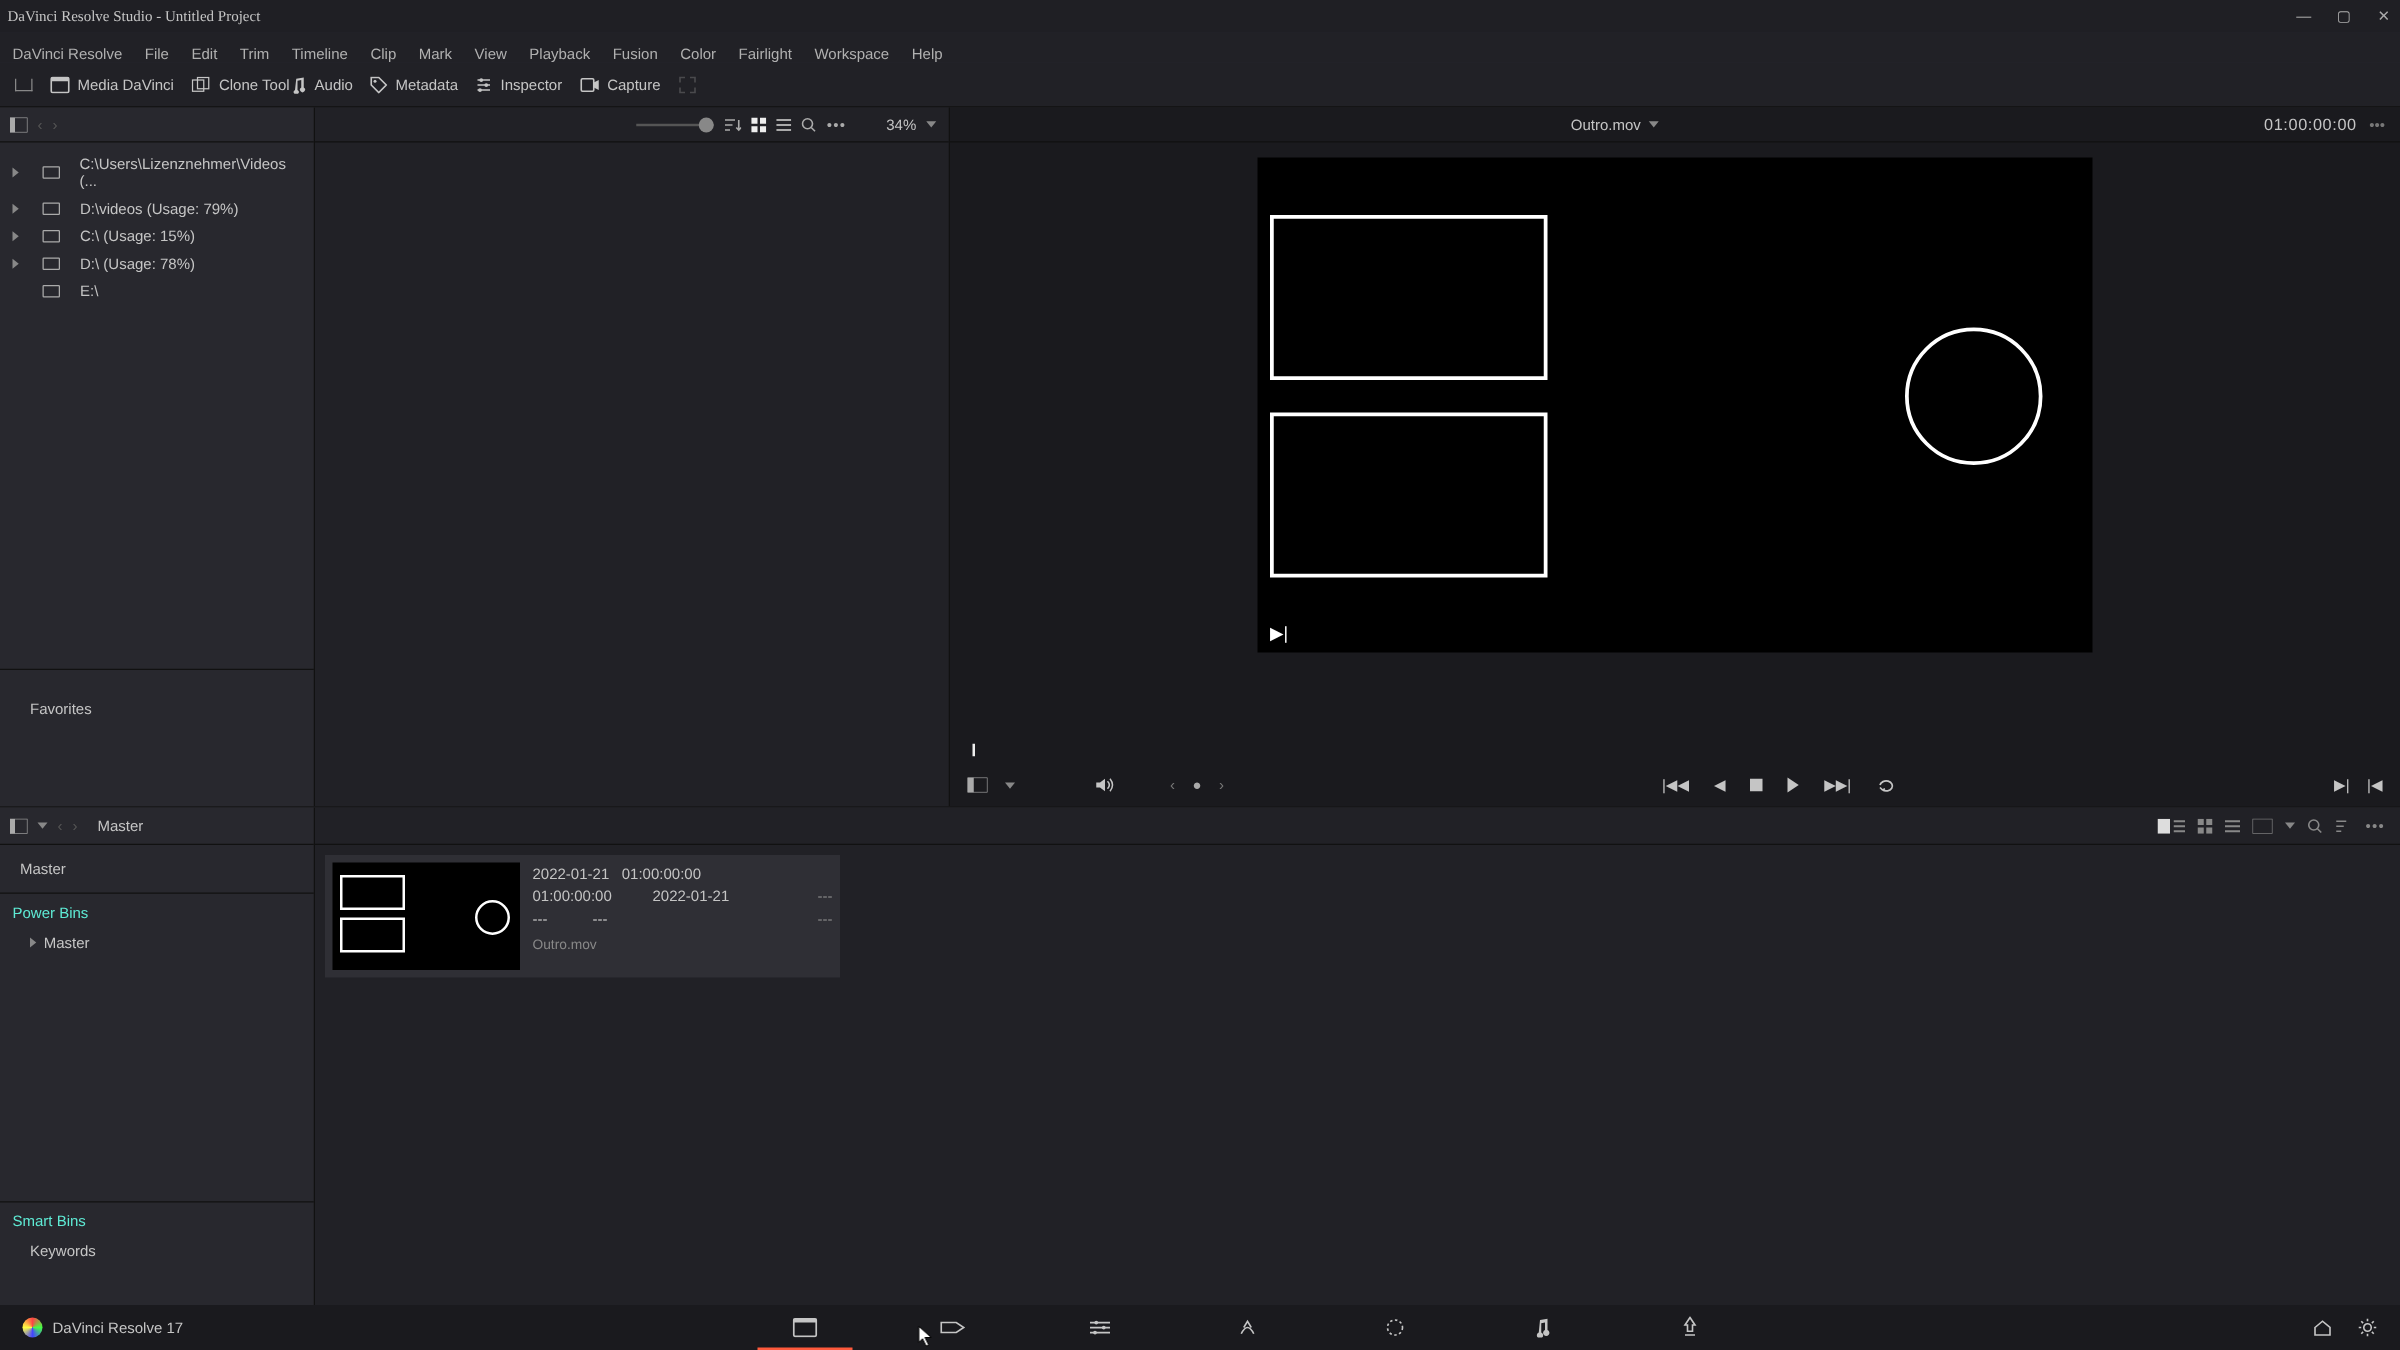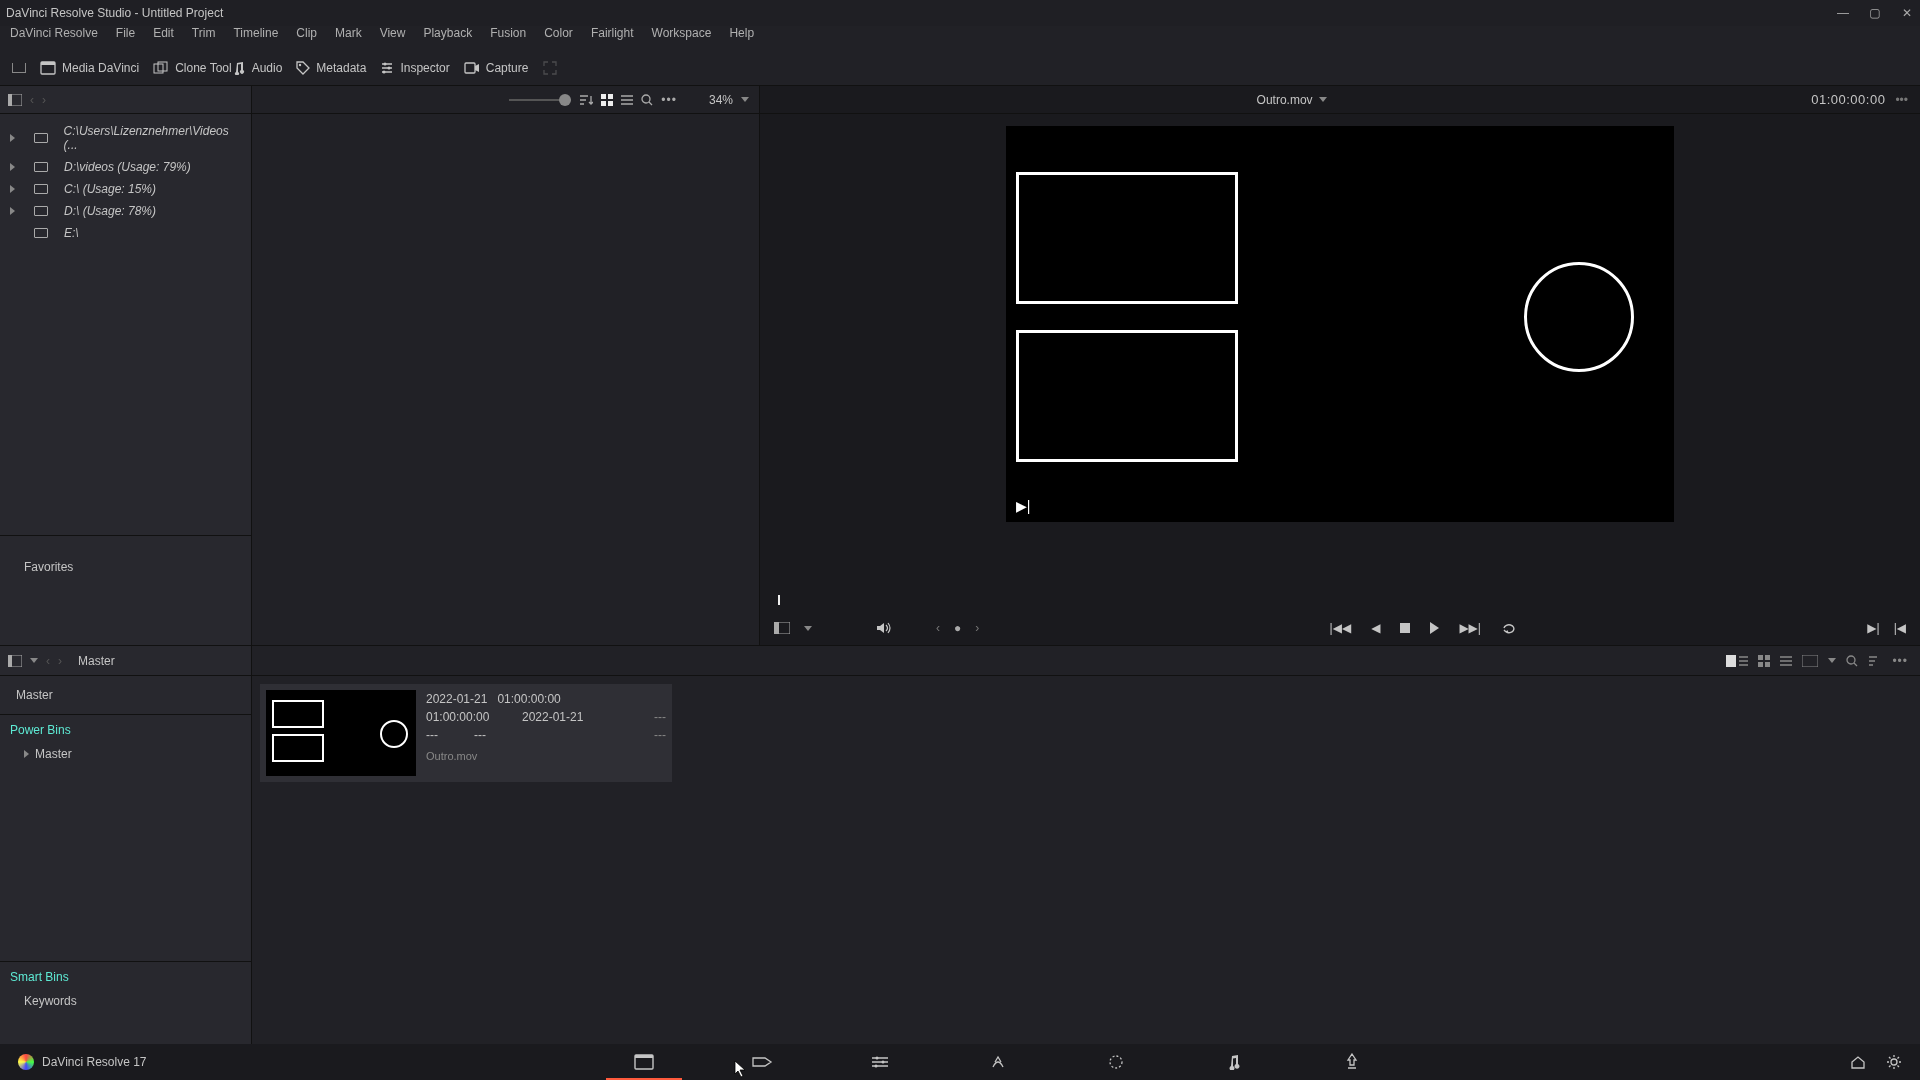--- a/index.html
+++ b/index.html
@@ -1,36 +1,36 @@
 <!DOCTYPE html>
 <html><head>
 <meta charset="utf-8">
 <style>
 * { margin: 0; padding: 0; box-sizing: border-box; font-family: -apple-system, "Segoe UI", Arial, sans-serif; font-size: 12px; color: #c5c5c5; user-select: none; }
 body { background: #28282e; width: 1920px; height: 1080px; overflow: hidden; display: flex; flex-direction: column; }
 .titlebar { background: #1f1f24; height: 26px; display: flex; align-items: center; padding: 0 6px; justify-content: space-between; }
-.titlebar .title { font-size: 12px; color: #c5c5c5; }
+.titlebar .title { font-size: 12px; color: #c5c5c5; font-family: Liberation Serif, serif; }
 .win-controls { display: flex; gap: 18px; align-items: center; }
 .win-controls span { width: 14px; height: 14px; display: inline-flex; align-items: center; justify-content: center; color: #aaa; }
 
-.menubar { background: #212126; height: 24px; display: flex; align-items: flex-start; gap: 18px; padding: 0 10px; }
+.menubar { background: #212126; height: 24px; display: flex; align-items: flex-end; gap: 18px; padding: 0 10px; }
 .menubar span { color: #b0b0b0; font-size: 12px; cursor: default; }
 
 .topbar { background: #212126; height: 36px; display: flex; align-items: center; padding: 0 12px; border-bottom: 1px solid #111; }
 .topbar .left-group, .topbar .right-group { display: flex; align-items: center; gap: 14px; }
 .topbar .center-group { flex: 1; display: flex; justify-content: center; gap: 12px; align-items: center; }
 .tbtn { display: flex; align-items: center; gap: 6px; color: #c5c5c5; }
 .proj-title { color: #e5e5e5; font-size: 14px; font-weight: 500; }
 .proj-status { color: #777; font-size: 13px; }
 
 .main-upper { display: flex; height: 560px; border-bottom: 1px solid #111; }
 .file-panel { width: 252px; background: #28282e; display: flex; flex-direction: column; border-right: 1px solid #111; }
 .file-toolbar { height: 28px; display: flex; align-items: center; gap: 8px; padding: 0 8px; border-bottom: 1px solid #111; }
 .file-tree { padding: 6px 4px; }
-.tree-item { display: flex; align-items: center; gap: 16px; padding: 4px 6px; font-style: italic; }
+.tree-item { display: flex; align-items: center; gap: 16px; padding: 4px 6px; }
 .tree-item .chev { width: 8px; color: #888; }
 .tree-item .drive-icon { width: 14px; height: 10px; border: 1px solid #aaa; border-radius: 1px; }
 .favorites { border-top: 1px solid #111; padding: 24px; flex: 0 0 110px; }
 
 .media-gap { width: 508px; background: #212126; border-right: 1px solid #111; display: flex; flex-direction: column; }
 .media-gap-toolbar { height: 28px; display: flex; align-items: center; justify-content: flex-end; gap: 8px; padding: 0 10px; border-bottom: 1px solid #111; }
 .media-gap-toolbar .spacer { flex: 1; }
 .slider-track { width: 62px; height: 2px; background: #555; position: relative; }
 .slider-thumb { position: absolute; right: 0; top: -5px; width: 12px; height: 12px; border-radius: 50%; background: #888; }
 

